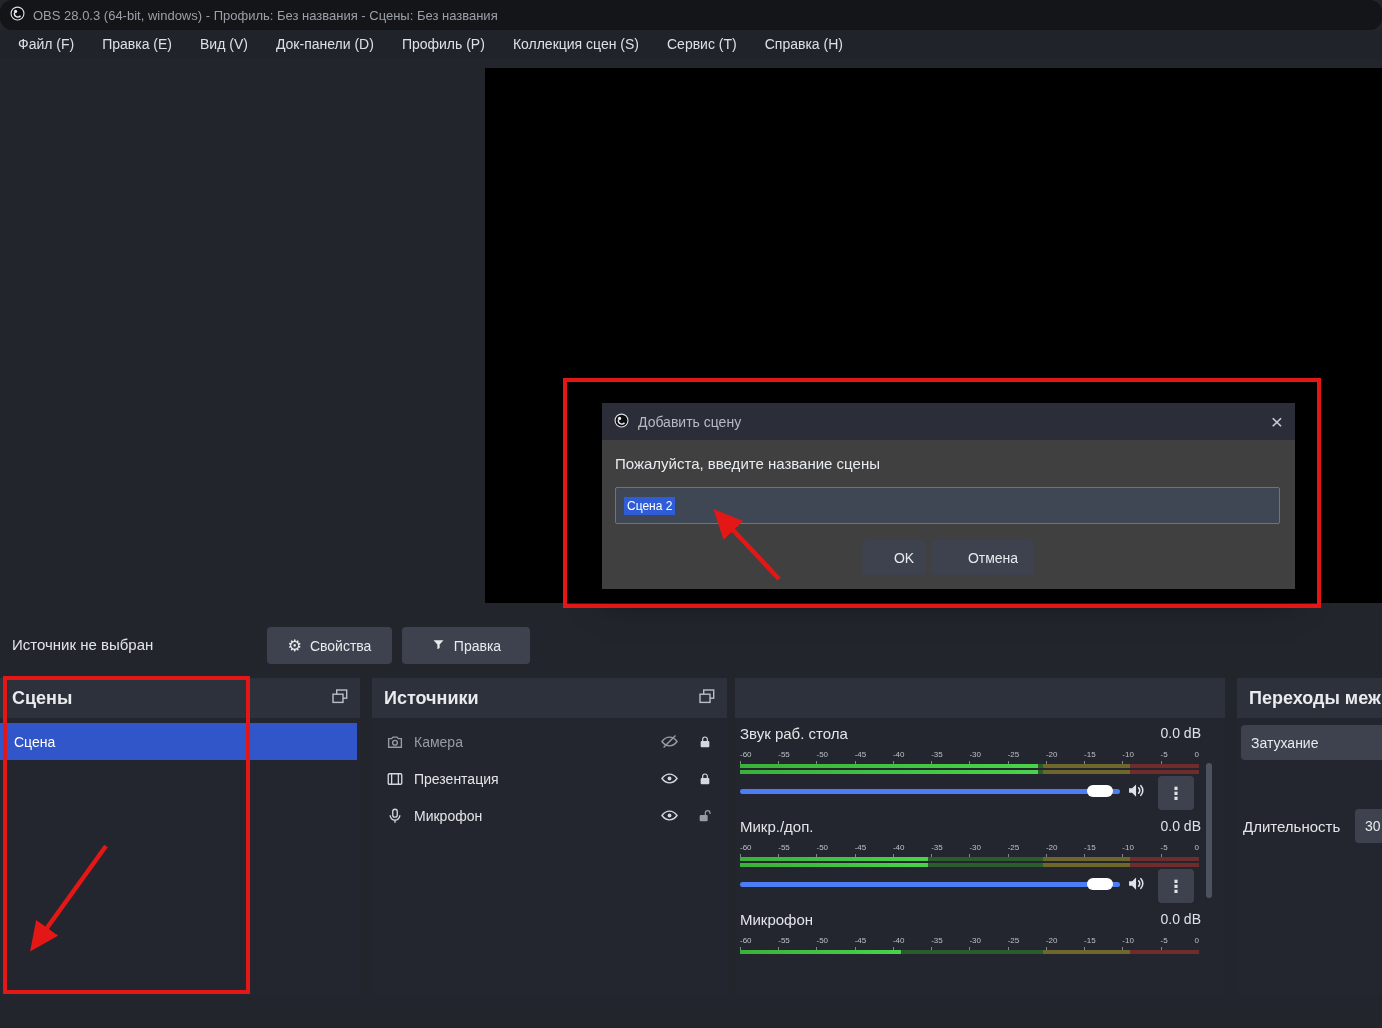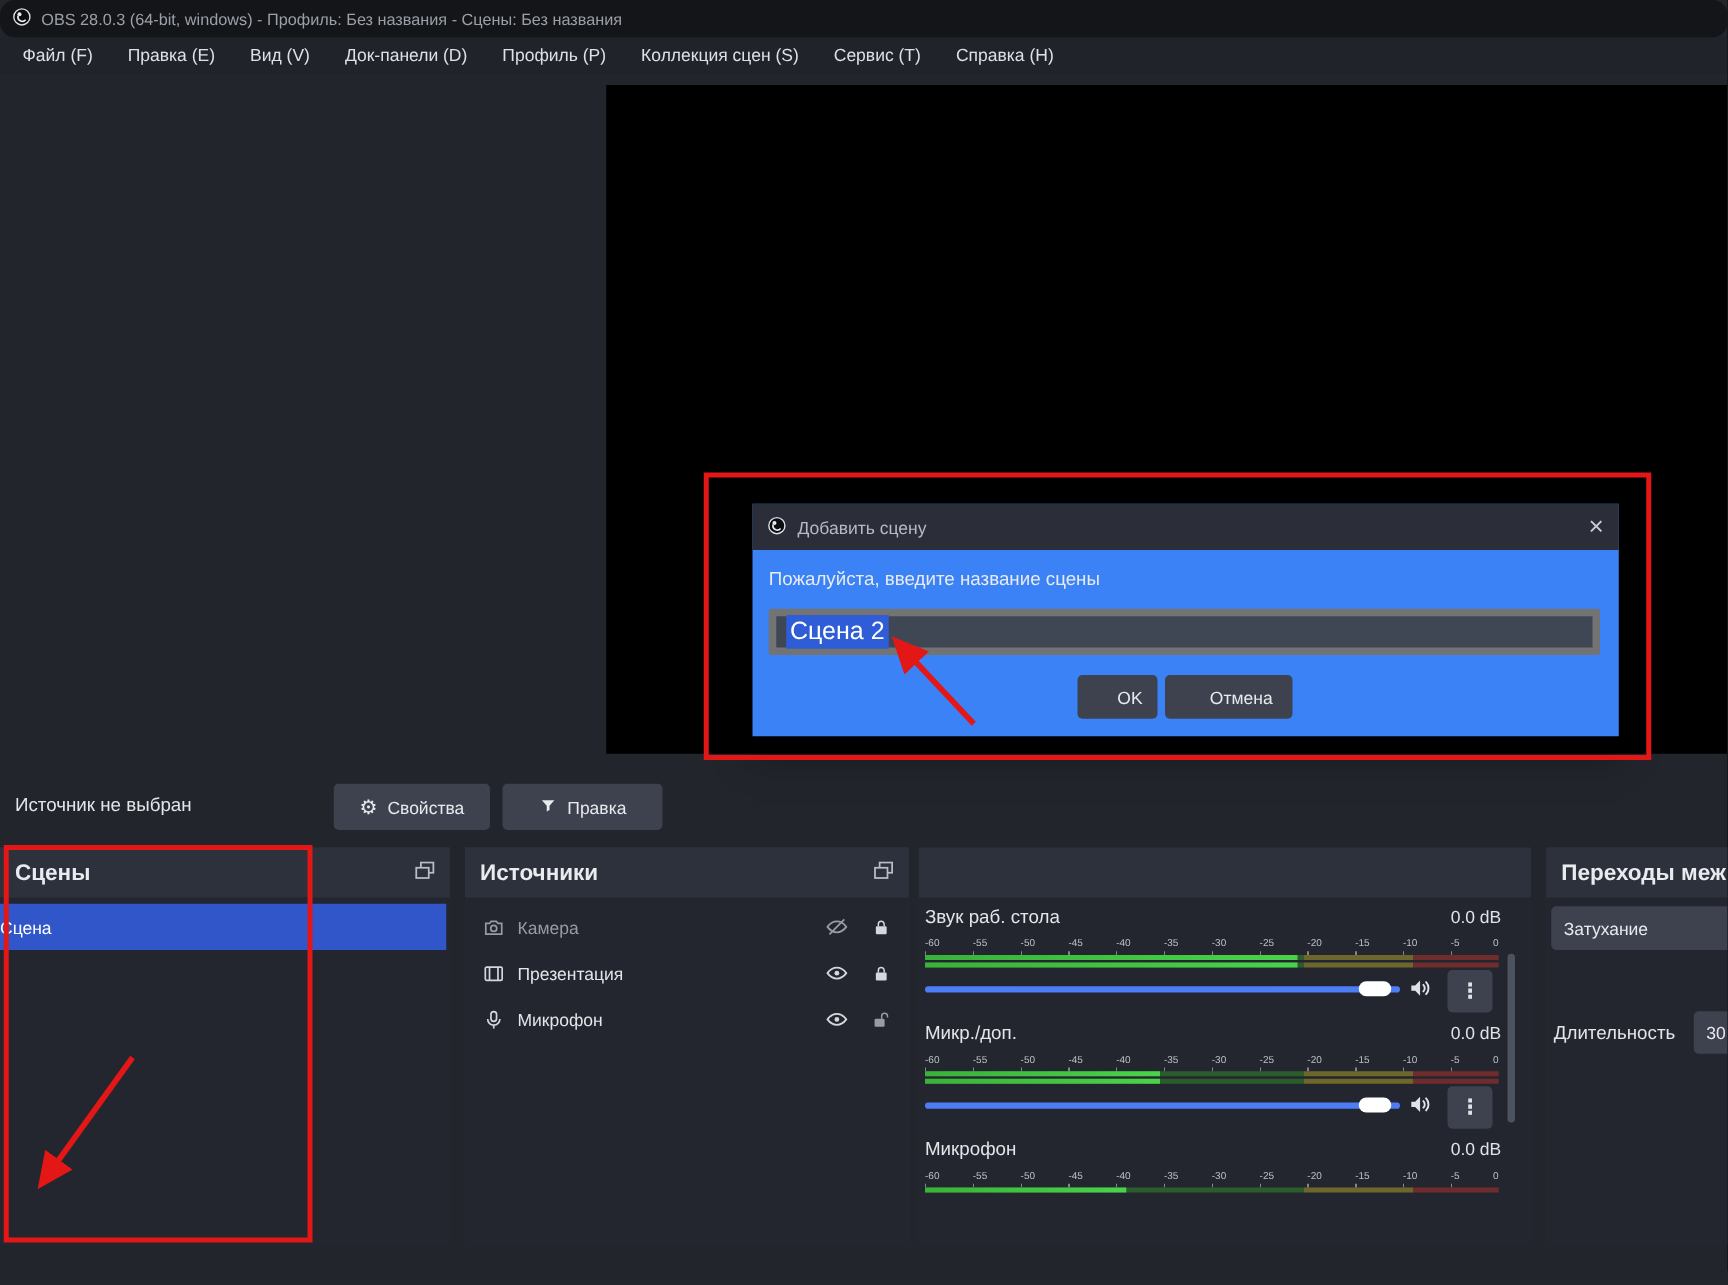--- a/index.html
+++ b/index.html
@@ -28,21 +28,21 @@
 
   
   .dock { position:absolute; background:#2d313c; }
   .dock-header { position:absolute; top:0; left:0; right:0; height:40px; background:#2d313c;
     display:flex; align-items:center; padding:0 12px; font-weight:700; font-size:18px; color:#e9ebef;
     white-space:nowrap; overflow:hidden; }
   .dock-header .spacer { flex:1; }
   .dock-body { position:absolute; top:40px; left:0; right:0; bottom:0; background:#23262e; overflow:hidden; }
 
   .scene-row { position:absolute; left:0; right:3px; top:5px; height:37px; background:#3056c9;
-    display:flex; align-items:center; padding-left:0; color:#fff; }
+    display:flex; align-items:center; padding-left:14px; color:#fff; }
 
   .src-row { position:absolute; left:0; right:0; height:37px; display:flex; align-items:center;
     gap:10px; padding:0 14px; font-size:14px; color:#e3e5e9; }
   .src-row .s-label { flex:1; }
   .dim { color:#969ca5; }
   .s-icon svg, .r-icon svg { display:block; }
 
   
   .mix-ch { position:absolute; left:0; right:0;text-align:center; }
   .mix-label { position:absolute; left:5px; top:0; font-size:15px; color:#e3e5e9; }
@@ -63,29 +63,29 @@
   .mix-dots { position:absolute; left:423px; top:51px; }
   .dots-glyph { font-size:17px; font-weight:700; color:#dfe3e8; }
   .scrollthumb { position:absolute; left:471px; top:45px; width:6px; height:135px; border-radius:3px;
     background:#4d535e; }
 
   
   .combo { position:absolute; display:flex; align-items:center; padding:0 10px;
     background:#3d424e; border-radius:4px; height:35px; color:#e8eaee; }
 
   
-  .dialog { position:absolute; left:602px; top:403px; width:693px; height:186px; background:#3b82f6;
+  .dialog { position:absolute; left:602px; top:403px; width:693px; height:186px; background:#404040;
     box-shadow:0 10px 30px rgba(0,0,0,.55); z-index:30; }
   .dialog-titlebar { position:absolute; top:0; left:0; right:0; height:37px; background:#2b2e38;
     display:flex; align-items:center; gap:9px; padding:0 12px; color:#b6bbc3; font-size:14px; }
   .dialog-close { margin-left:auto; font-size:21px; color:#c9cdd3; line-height:1; cursor:default; }
   .dialog-prompt { position:absolute; left:13px; top:52px; font-size:15px; color:#e8ebef; }
   .dialog-input { position:absolute; left:13px; top:84px; width:665px; height:37px; background:#404754;
-    border:6px solid #737373; border-radius:2px; display:flex; align-items:center; padding:0 8px;
-    font-size:20px; color:#fff; }
+    border:1px solid #737373; border-radius:2px; display:flex; align-items:center; padding:0 8px;
+    font-size:12px; color:#fff; }
   .sel { background:#2f5dd8; padding:2px 3px; }
   .dlg-btn { position:absolute; top:137px; height:35px;padding-left:20px; }
 
   
   .anno-rect { position:absolute; border:4px solid #e41717; z-index:40; pointer-events:none; }
   .overlay { position:absolute; left:0; top:0; z-index:50; pointer-events:none; }
 </style>
 </head>
 <body>
 

